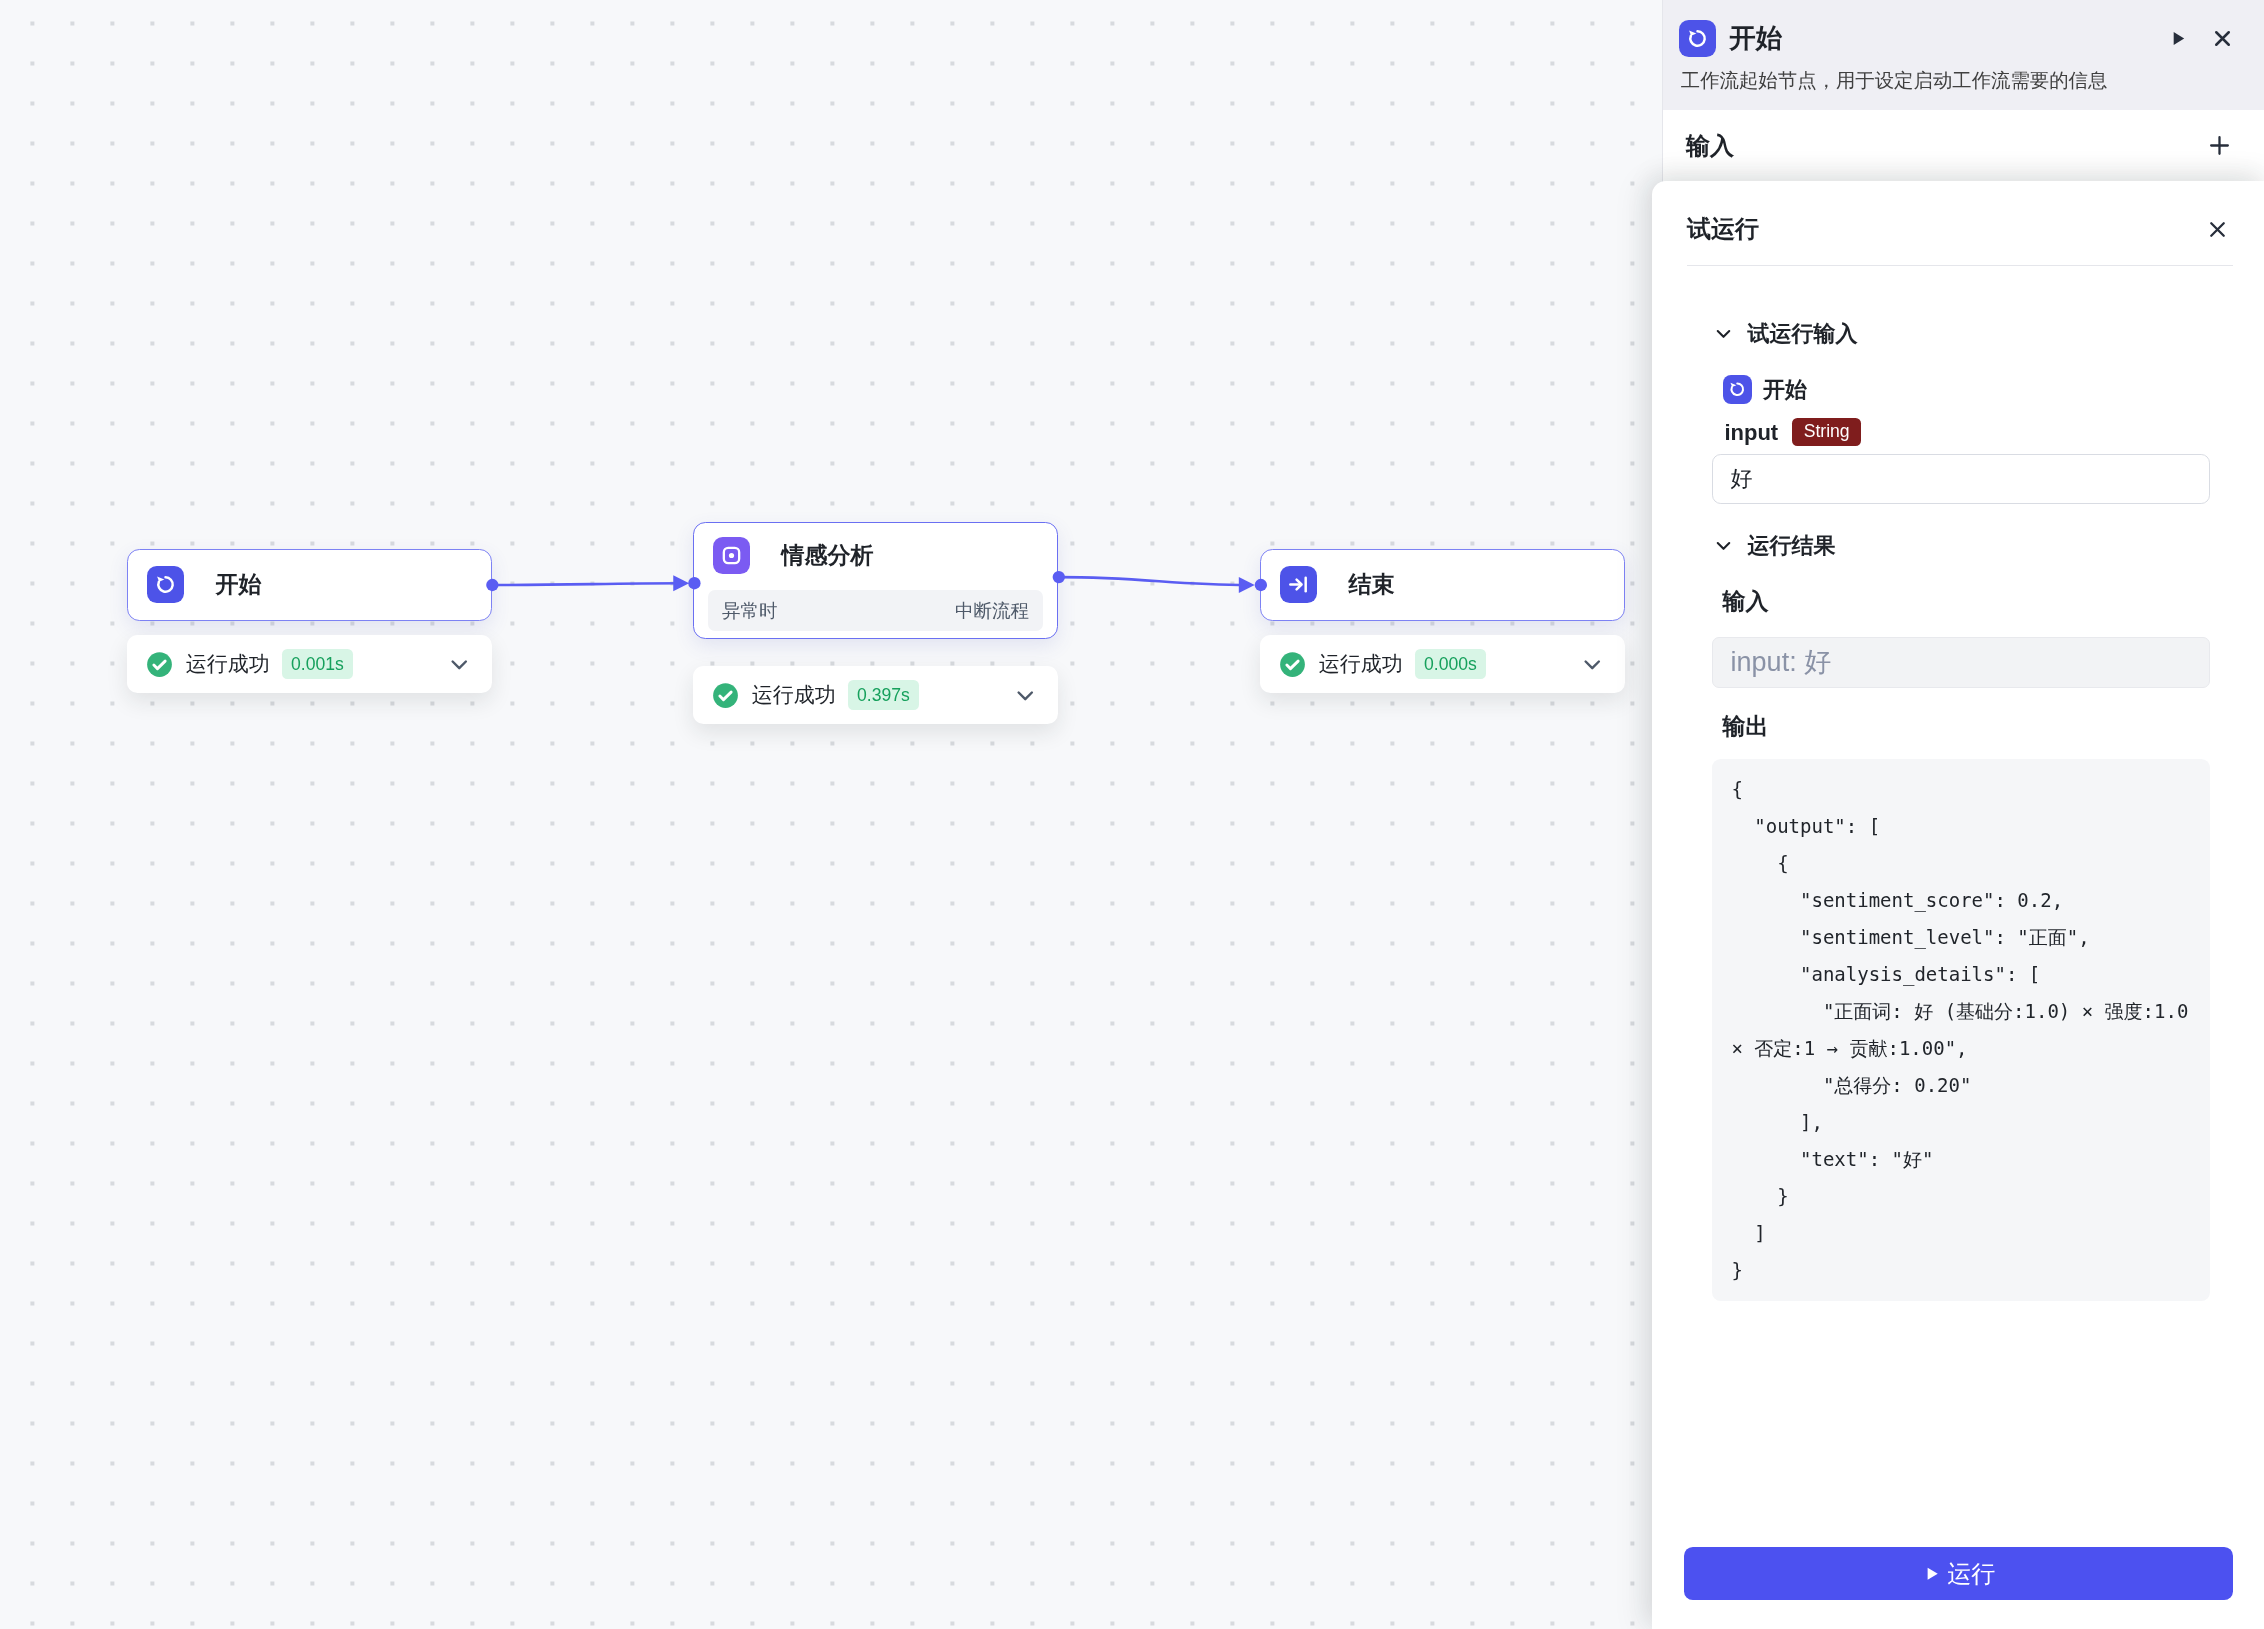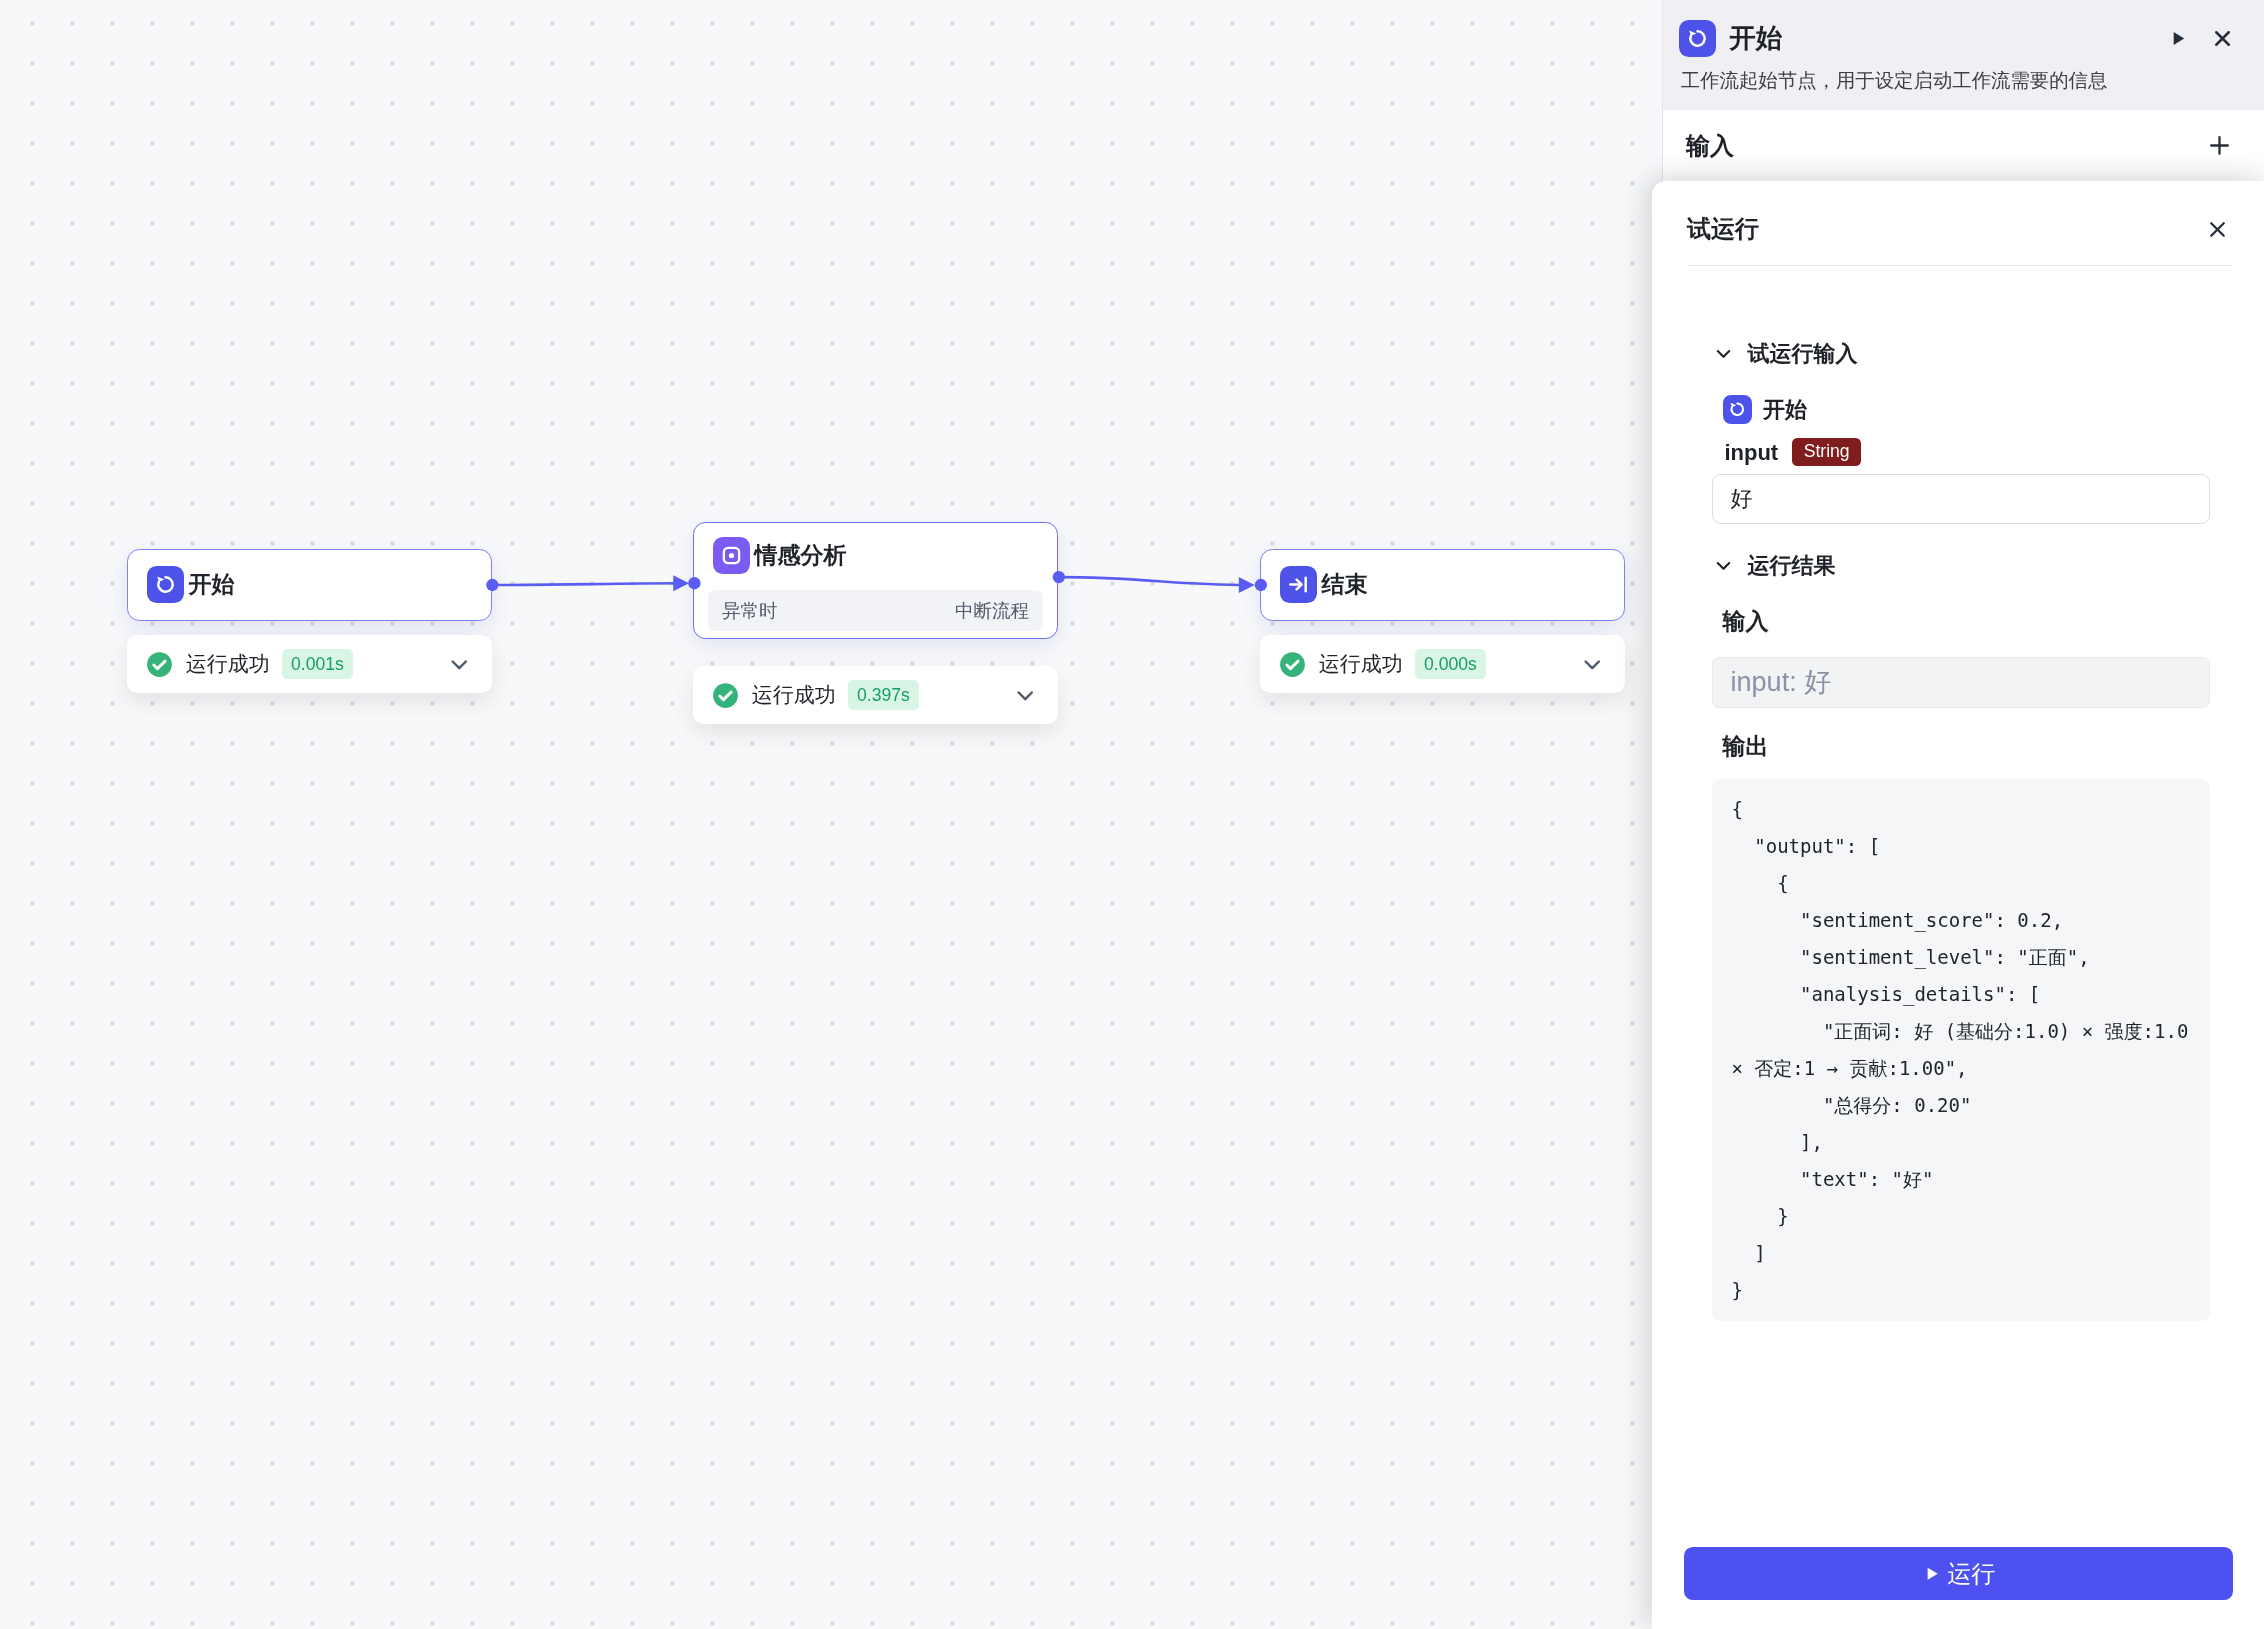--- a/index.html
+++ b/index.html
@@ -12,21 +12,21 @@
   .canvas {
     position:absolute; inset:0;
     background-image: radial-gradient(circle, #d7dade 2.2px, transparent 2.5px);
     background-size:40px 40px; background-position:12.4px 3.5px;
   }
   .edges { position:absolute; inset:0; z-index:3; pointer-events:none; }
   .node {
     position:absolute; background:#fff; border:1.8px solid #7d82f4; border-radius:12.4px;
     box-shadow:0 7px 19.4px rgba(75,80,180,0.12); box-sizing:border-box; z-index:2; cursor:pointer;
   }
-  .node-header { display:flex; align-items:center; gap:4px; padding:0 19.4px; height:69px; }
+  .node-header { display:flex; align-items:center; gap:31px; padding:0 19.4px; height:69px; }
   .node-icon {
     width:37px; height:37px; border-radius:9.7px; display:flex; align-items:center; justify-content:center;
     flex:0 0 auto;
   }
   .node-icon svg { width:23px; height:23px; }
   .icon-indigo { background:#4d53e8; }
   .icon-violet { background:#7b5bf2; }
   .node-title { font-size:23px; font-weight:600; color:#1f2329; white-space:nowrap; }
   .exception-row {
     position:absolute; left:14px; right:14px; bottom:7px; height:41px; background:#f2f3f6;
@@ -72,21 +72,21 @@
   .run-header {
     display:flex; align-items:center; justify-content:space-between; height:72px;
     margin:12px 32px 0 35px; border-bottom:0.9px solid #e5e6eb;
     font-size:24px; font-weight:600; color:#1f2329;
   }
   .run-body { padding:0 55px 0 60px; }
   .section-toggle {
     display:flex; align-items:center; gap:12.4px; height:35px;
     font-size:22px; font-weight:600; color:#1f2329; cursor:pointer;
   }
-  .mt-first { margin-top:70px; }
+  .mt-first { margin-top:50px; }
   .mt-result { margin-top:24px; }
   .toggle-chevron { width:23px; height:23px; }
   .node-ref { display:flex; align-items:center; gap:11.5px; margin:21px 0 0 10.6px; height:35px; font-size:22px; font-weight:600; color:#1f2329; }
   .ref-icon { width:29px; height:29px; border-radius:8px; background:#4d53e8; display:flex; align-items:center; justify-content:center; }
   .ref-icon svg { width:18.5px; height:18.5px; }
   .field-row { display:flex; align-items:flex-end; gap:14px; margin:3.5px 0 0 12.4px; height:35px; }
   .field-name { font-size:22px; font-weight:600; color:#1f2329; }
   .type-badge { background:#7f1d1d; color:#ffffff; font-size:17.6px; border-radius:5.3px; padding:3.5px 11.5px; }
   .field-input {
     margin-top:8.8px; width:100%; height:50px; border:0.9px solid #d9dce3; border-radius:8.8px;

